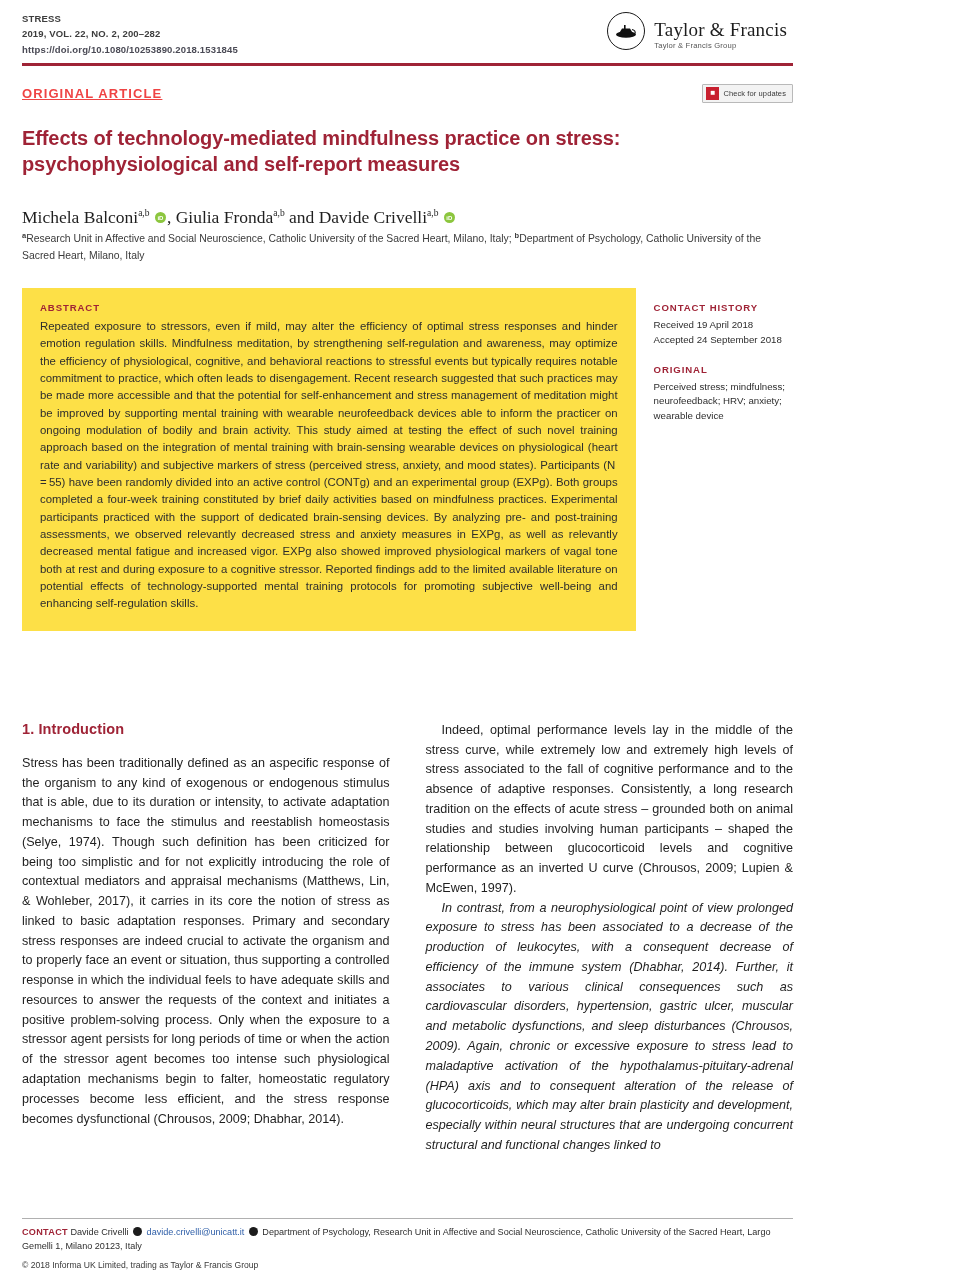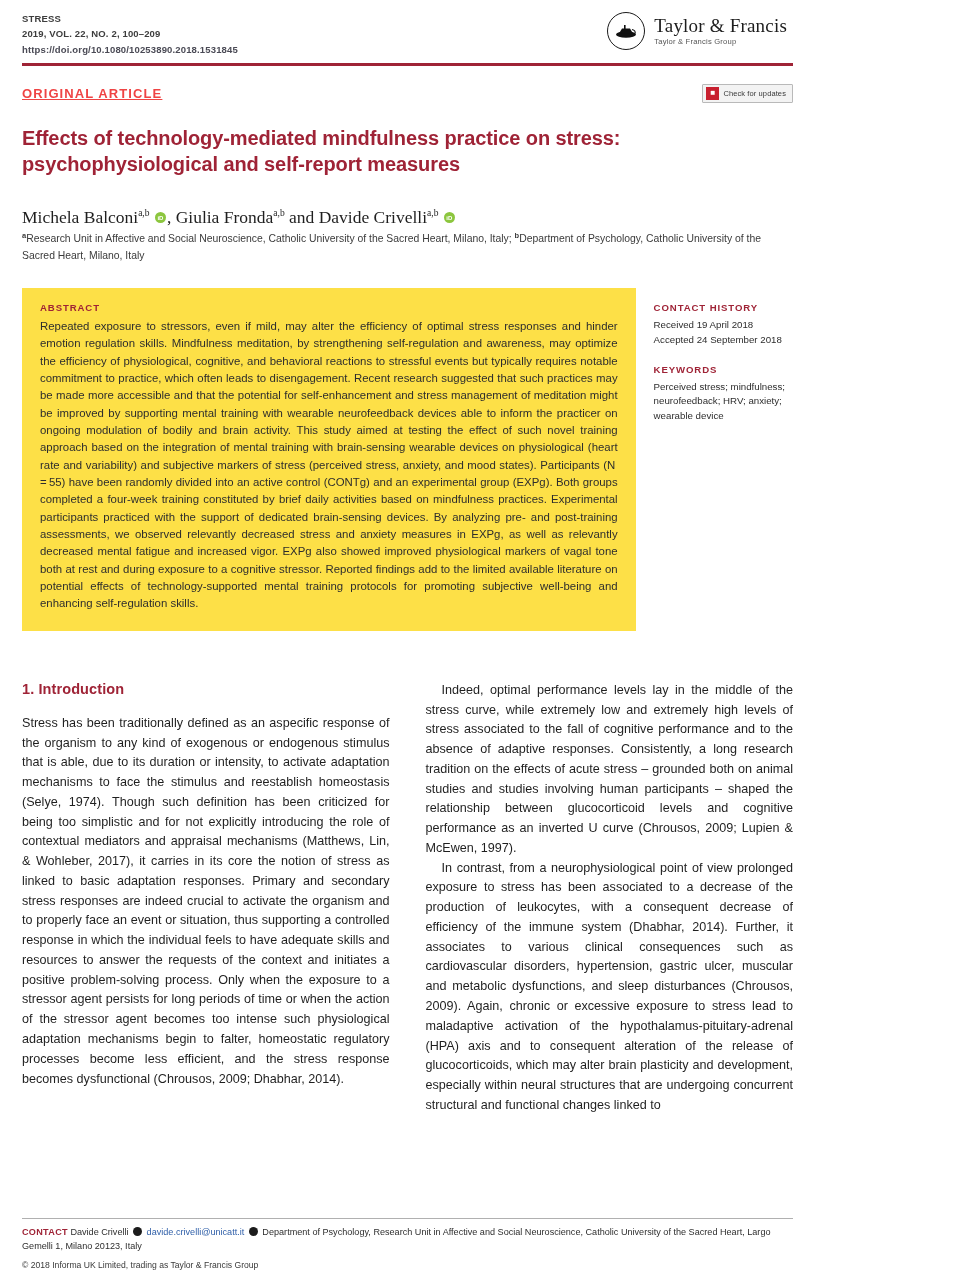--- a/index.html
+++ b/index.html
@@ -32,21 +32,21 @@
     font-size: 9.5px;
     line-height: 1.62;
     color: #3d3d3d;
     font-weight: bold;
     letter-spacing: 0.15px;
   }
   .journal-meta .doi { font-weight: bold; color: #4a4a55; }
 
   .tf-logo {
     display: flex;
-    align-items: center;
+    align-items: flex-end;
     gap: 9px;
     padding-right: 6px;
     padding-top: 1px;
   }
   .tf-mark {
     width: 38px; height: 38px;
     border-radius: 50%;
     border: 1.6px solid #1b1b1b;
     display: flex; align-items: center; justify-content: center;
   }
@@ -189,36 +189,36 @@
     color: #2d2d2d;
   }
 
   
   .body-cols {
     margin-top: 50px;
     display: flex;
     gap: 36px;
     height: 500px;
   }
-  .col { width: 440px; }
+  .col { width: 440px; margin-top: 40px; }
   .h2 {
     font-size: 14.5px;
     font-weight: bold;
     color: #9f2336;
     margin-bottom: 17px;
     letter-spacing: 0.1px;
   }
   .col p {
     font-size: 12.6px;
     line-height: 1.57;
     text-align: justify;
     color: #1f1f1f;
     hyphens: none;
   }
-  .col p + p { text-indent: 16px; }
+  .col p + p { text-indent: 16px; font-style: italic; }
   .col.right p:first-child { text-indent: 16px; }
 
   
   .footer {
     position: absolute;
     left: 22px;
     right: 22px;
     bottom: 10px;
   }
   .footer-rule { height: 1px; background: #b0b0b0; margin-bottom: 6px; }
@@ -245,21 +245,21 @@
   }
 </style>
 </head>
 <body>
 
 <div class="page">
 
   <div class="masthead">
     <div class="journal-meta">
       <div>STRESS</div>
-      <div>2019, VOL. 22, NO. 2, 100–209</div>
+      <div>2019, VOL. 22, NO. 2, 200–282</div>
       <div class="doi">https://doi.org/10.1080/10253890.2018.1531845</div>
     </div>
     <div class="tf-logo">
       <div class="tf-mark">
         <svg width="24" height="16" viewBox="0 0 24 16" aria-hidden="true">
           <ellipse cx="12" cy="11.5" rx="10" ry="3.2" fill="#111"></ellipse>
           <path d="M5 10.5 L8 5.5 L16 5.5 L19 10.5 Z" fill="#111"></path>
           <rect x="10" y="2" width="1.6" height="4" fill="#111"></rect>
           <path d="M18 6.5 q4 1 3 4" stroke="#111" stroke-width="1.2" fill="none"></path>
         </svg>
@@ -292,21 +292,21 @@
       <div class="section-label">ABSTRACT</div>
       <div class="abstract-text">Repeated exposure to stressors, even if mild, may alter the efficiency of optimal stress responses and hinder emotion regulation skills. Mindfulness meditation, by strengthening self-regulation and awareness, may optimize the efficiency of physiological, cognitive, and behavioral reactions to stressful events but typically requires notable commitment to practice, which often leads to disengagement. Recent research suggested that such practices may be made more accessible and that the potential for self-enhancement and stress management of meditation might be improved by supporting mental training with wearable neurofeedback devices able to inform the practicer on ongoing modulation of bodily and brain activity. This study aimed at testing the effect of such novel training approach based on the integration of mental training with brain-sensing wearable devices on physiological (heart rate and variability) and subjective markers of stress (perceived stress, anxiety, and mood states). Participants (N = 55) have been randomly divided into an active control (CONTg) and an experimental group (EXPg). Both groups completed a four-week training constituted by brief daily activities based on mindfulness practices. Experimental participants practiced with the support of dedicated brain-sensing devices. By analyzing pre- and post-training assessments, we observed relevantly decreased stress and anxiety measures in EXPg, as well as relevantly decreased mental fatigue and increased vigor. EXPg also showed improved physiological markers of vagal tone both at rest and during exposure to a cognitive stressor. Reported findings add to the limited available literature on potential effects of technology-supported mental training protocols for promoting subjective well-being and enhancing self-regulation skills.</div>
     </div>
     <div class="side-col">
       <div class="side-block">
         <div class="section-label">CONTACT HISTORY</div>
         <div class="side-text">Received 19 April 2018</div>
         <div class="side-text">Accepted 24 September 2018</div>
       </div>
       <div class="side-block">
-        <div class="section-label">KEYWORDS</div>
+        <div class="section-label">ORIGINAL</div>
         <div class="side-text">Perceived stress; mindfulness; neurofeedback; HRV; anxiety; wearable device</div>
       </div>
     </div>
   </div>
 
   <div class="body-cols">
     <div class="col left">
       <div class="h2">1. Introduction</div>
       <p>Stress has been traditionally defined as an aspecific response of the organism to any kind of exogenous or endogenous stimulus that is able, due to its duration or intensity, to activate adaptation mechanisms to face the stimulus and reestablish homeostasis (Selye, 1974). Though such definition has been criticized for being too simplistic and for not explicitly introducing the role of contextual mediators and appraisal mechanisms (Matthews, Lin, &amp; Wohleber, 2017), it carries in its core the notion of stress as linked to basic adaptation responses. Primary and secondary stress responses are indeed crucial to activate the organism and to properly face an event or situation, thus supporting a controlled response in which the individual feels to have adequate skills and resources to answer the requests of the context and initiates a positive problem-solving process. Only when the exposure to a stressor agent persists for long periods of time or when the action of the stressor agent becomes too intense such physiological adaptation mechanisms begin to falter, homeostatic regulatory processes become less efficient, and the stress response becomes dysfunctional (Chrousos, 2009; Dhabhar, 2014).</p>
     </div>

